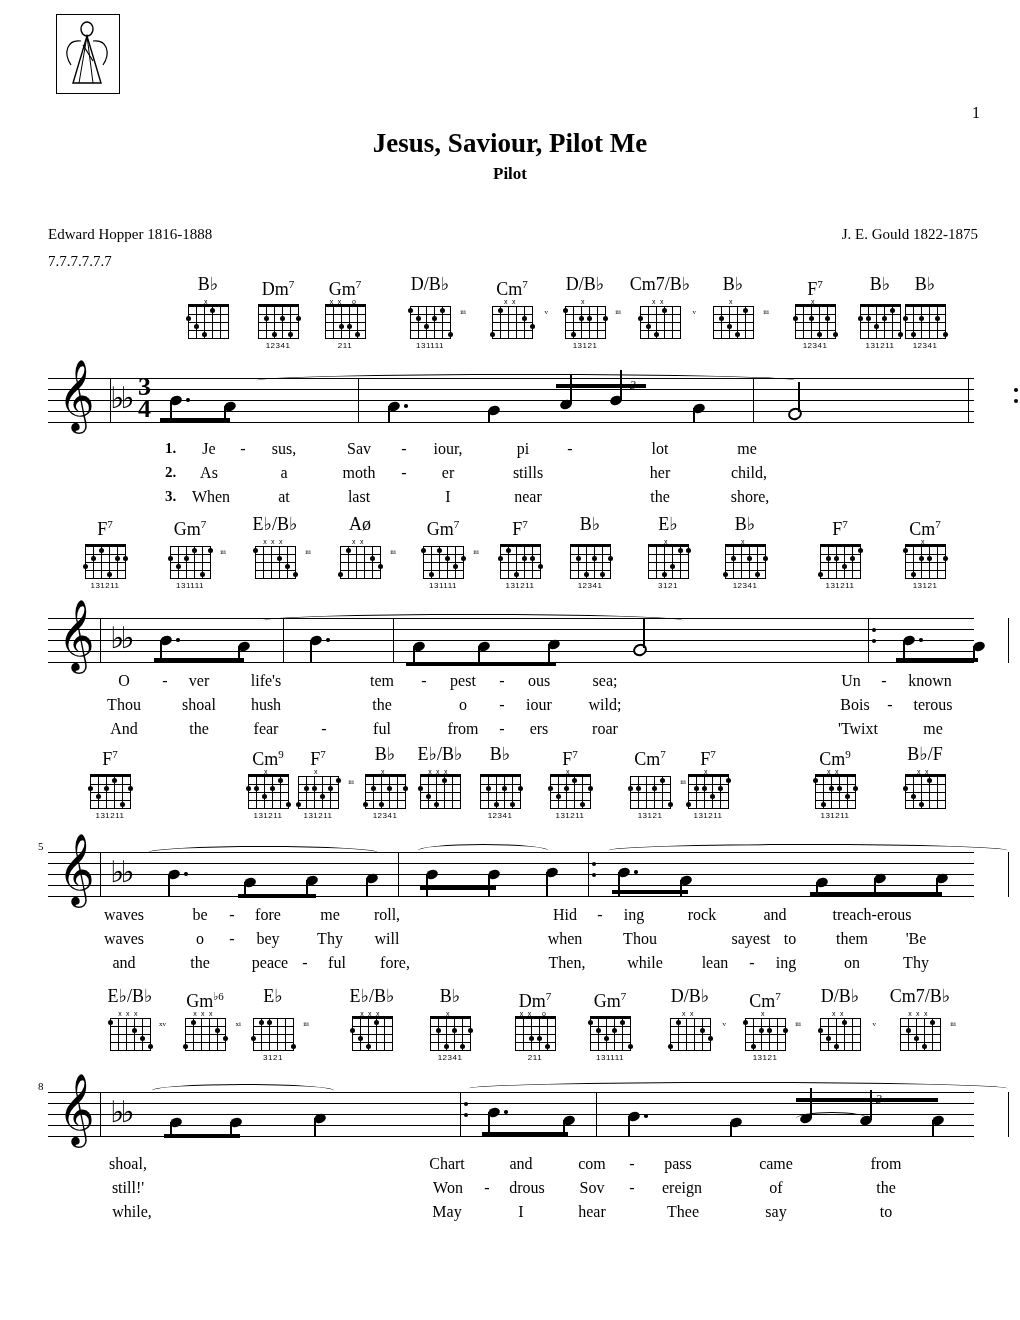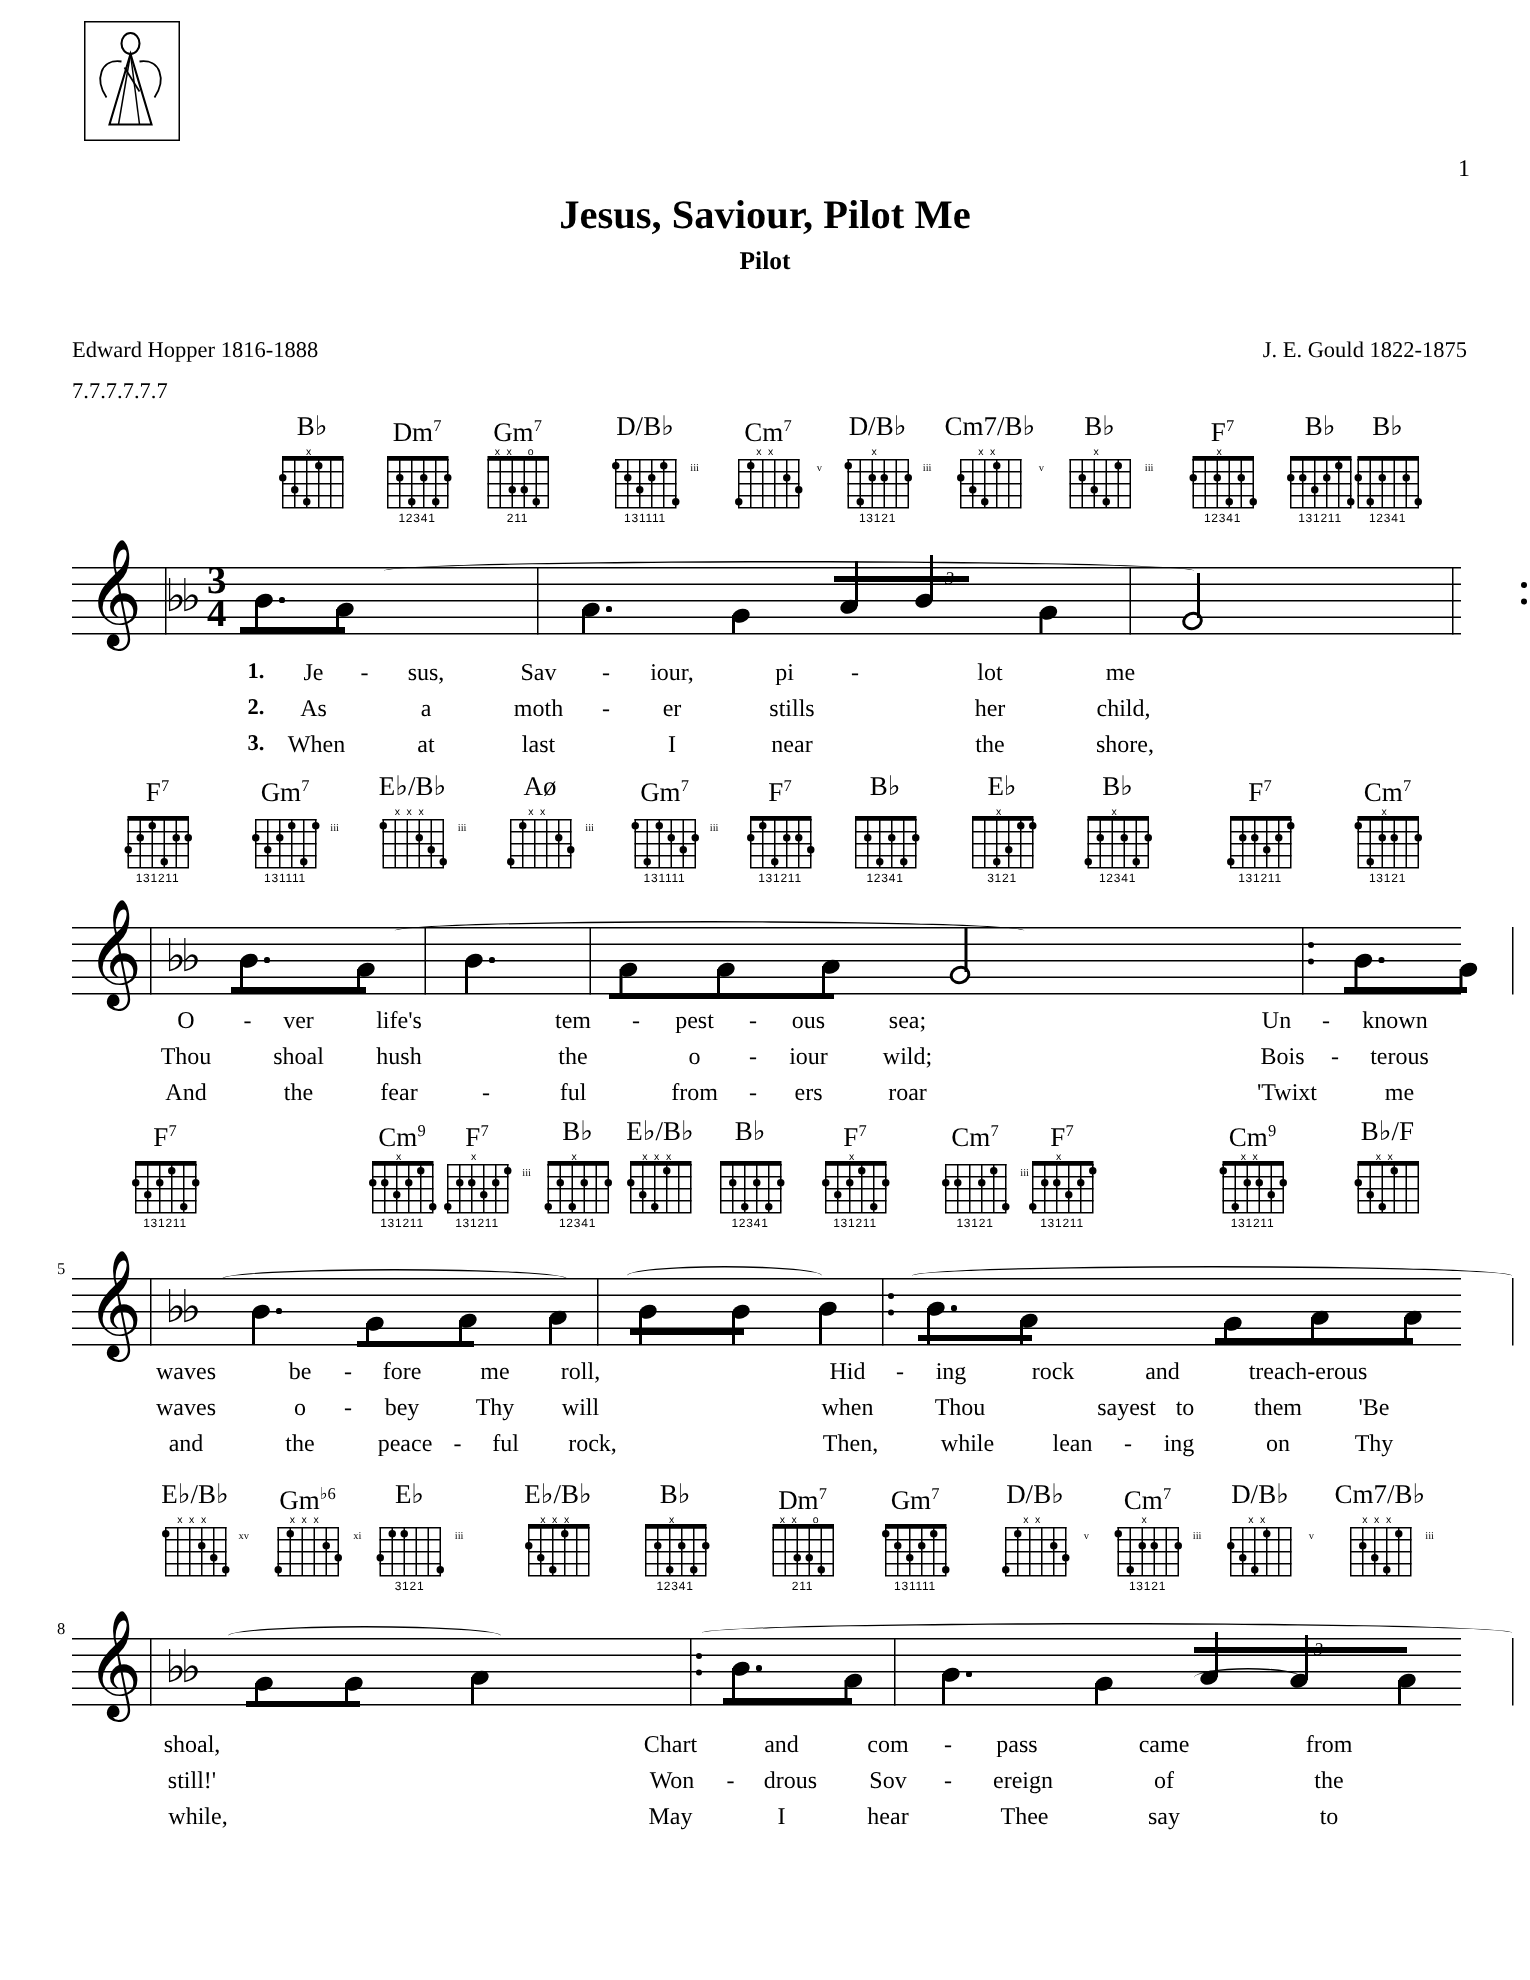--- a/index.html
+++ b/index.html
@@ -1776,21 +1776,21 @@
         <span class="syl" style="left: 790px;">to</span>
         <span class="syl" style="left: 852px;">them</span>
         <span class="syl" style="left: 916px;">'Be</span>
       </div>
       <div class="lyric-line">
         <span class="syl" style="left: 124px;">and</span>
         <span class="syl" style="left: 200px;">the</span>
         <span class="syl" style="left: 270px;">peace</span>
         <span class="syl" style="left: 305px;">-</span>
         <span class="syl" style="left: 337px;">ful</span>
-        <span class="syl" style="left: 395px;">rock,</span>
+        <span class="syl" style="left: 395px;">fore,</span>
         <span class="syl" style="left: 567px;">Then,</span>
         <span class="syl" style="left: 645px;">while</span>
         <span class="syl" style="left: 715px;">lean</span>
         <span class="syl" style="left: 752px;">-</span>
         <span class="syl" style="left: 786px;">ing</span>
         <span class="syl" style="left: 852px;">on</span>
         <span class="syl" style="left: 916px;">Thy</span>
       </div>
     </div>
   <div id="lyricblock-3" class="lyric-block" style="top:1155px">

